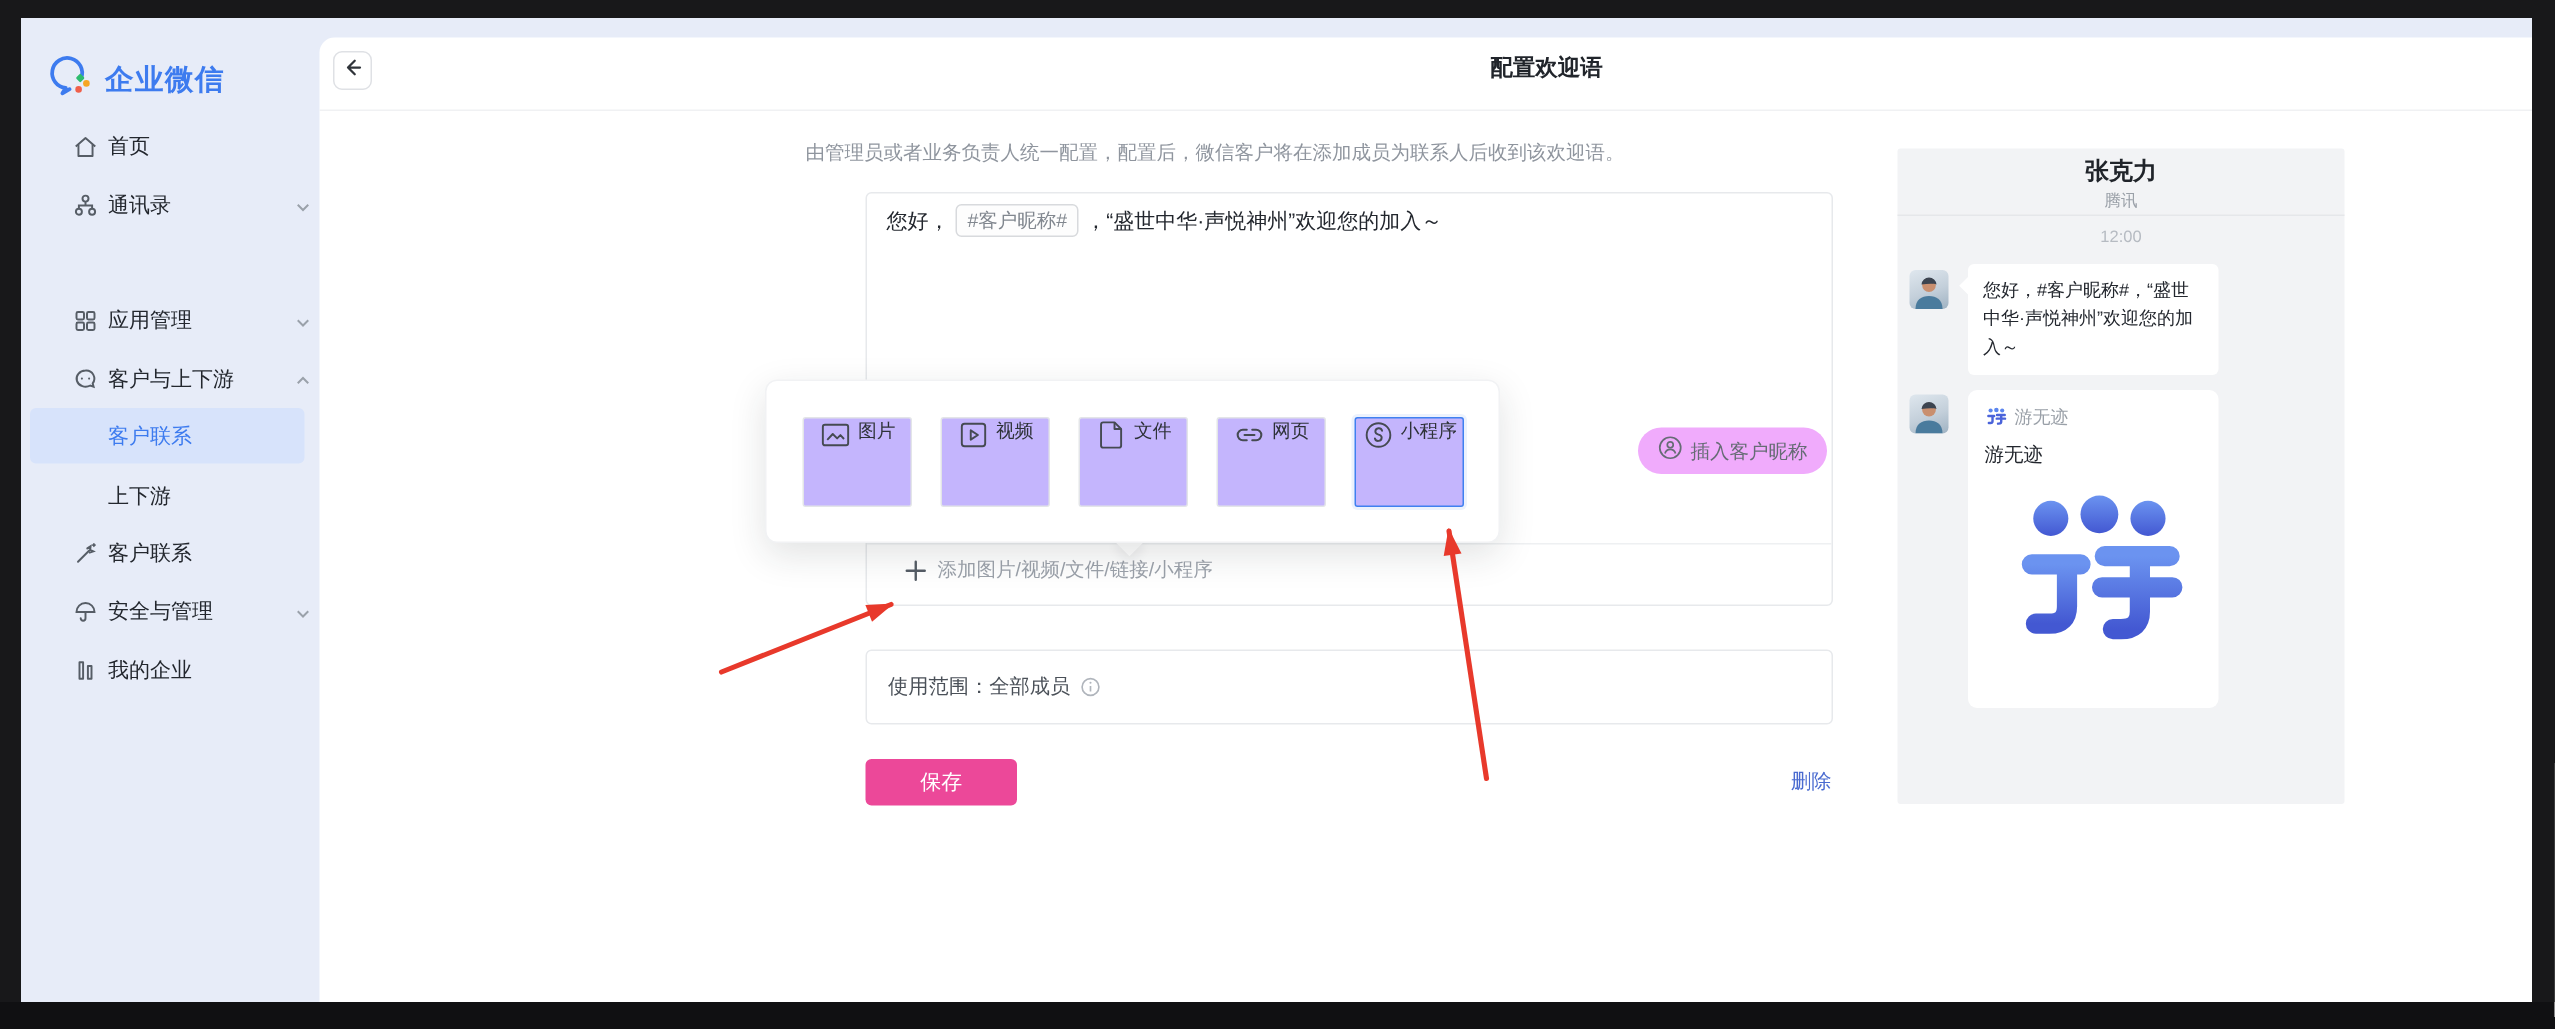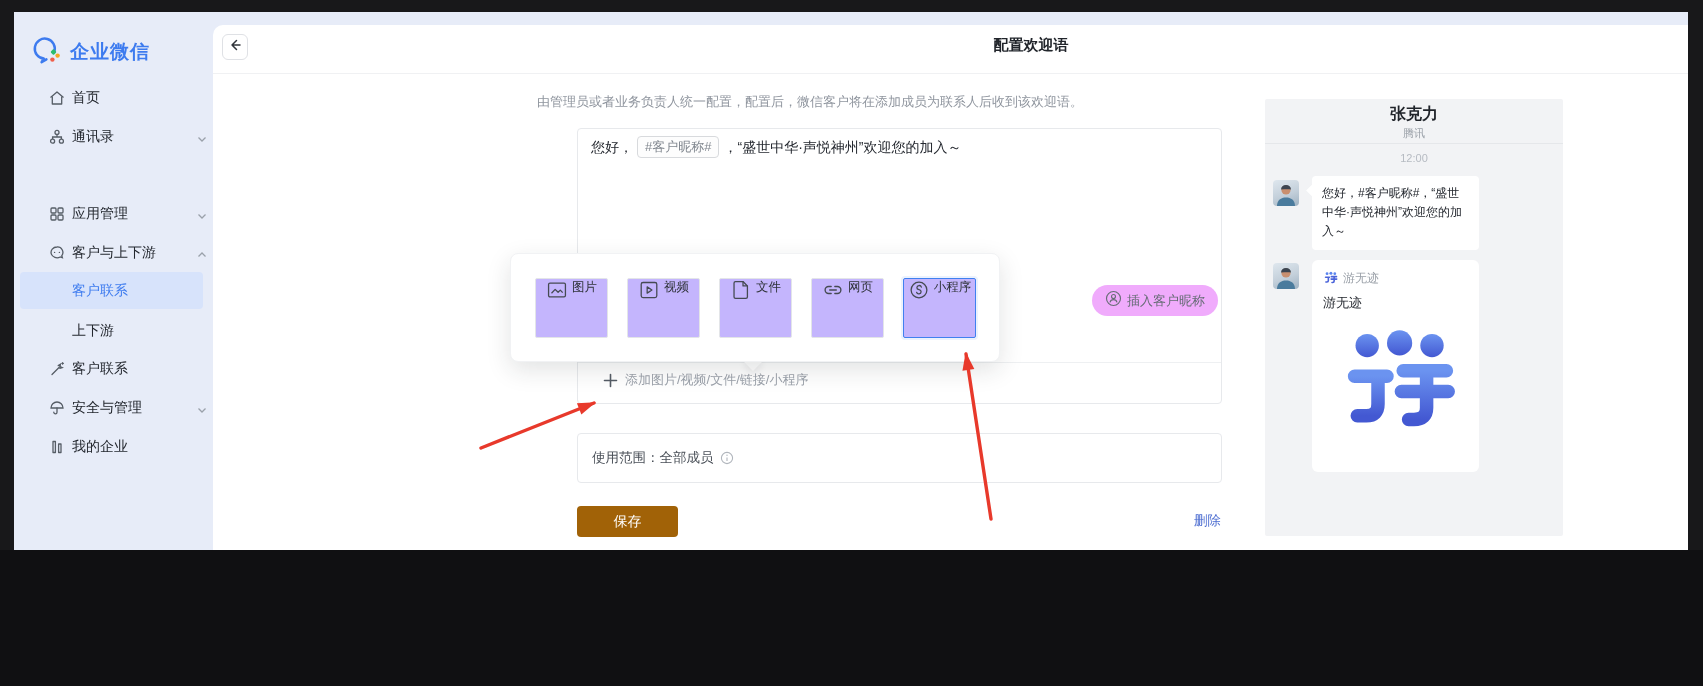--- a/index.html
+++ b/index.html
@@ -1,18 +1,18 @@
 <!DOCTYPE html>
 <html><head>
 <meta charset="utf-8">
 <style>
   * { margin:0; padding:0; box-sizing:border-box; }
   html,body { background:#101012; }
   body { font-family:"Liberation Sans","DejaVu Sans",sans-serif; }
-  #screen { position:relative; width:1703px; height:550px; background:#18181a; overflow:hidden; }
+  #screen { position:relative; width:1703px; height:668px; background:#18181a; overflow:hidden; }
   .abs { position:absolute; }
 
   
   #app { left:14px; top:12px; width:1674px; height:662px; background:#e7ecf8; }
   #main-panel { left:213px; top:25px; width:1475px; height:649px; background:#ffffff; border-radius:10px 0 0 0; }
 
   
   #brand { left:30px; top:36px; display:flex; align-items:center; gap:8px; }
   #brand .brand-name { font-size:19px; font-weight:bold; color:#3d7bef; letter-spacing:1px; }
   .side-item { left:14px; width:200px; height:27px; display:flex; align-items:center; cursor:pointer; }
@@ -54,21 +54,21 @@
               cursor:pointer; z-index:21; }
   .pop-card .p-icon { width:22px; height:22px; color:#454a52; }
   .pop-card .p-lbl { font-size:12.5px; color:#2e3238; }
   .pop-card.selected { border:1px solid #4080f0; box-shadow:0 0 0 2px rgba(64,128,240,.10); }
 
   
   #scope-box { left:577px; top:433px; width:645px; height:50px; border:1px solid #e7e9ec; border-radius:4px;
                background:#fff; display:flex; align-items:center; padding-left:14px; gap:6px; }
   #scope-box .lbl { font-size:13.5px; color:#4a5058; }
   #scope-box .info { width:14px; height:14px; color:#b0b5bc; cursor:pointer; }
-  #save-btn { left:577px; top:506px; width:101px; height:31px; background:#a16207; border:none; border-radius:4px;
+  #save-btn { left:577px; top:506px; width:101px; height:31px; background:#ec4899; border:none; border-radius:4px;
               color:#fff; font-size:14px; cursor:pointer; font-family:inherit; }
   #delete-link { left:1194px; top:512px; font-size:13.5px; color:#4a6bd0; cursor:pointer; }
 
   
   #preview { left:1265px; top:99px; width:298px; height:437px; background:#f2f3f5; border-radius:2px; }
   #pv-name { left:1265px; top:104px; width:298px; text-align:center; font-size:16px; font-weight:bold; color:#20242a; }
   #pv-org  { left:1265px; top:126px; width:298px; text-align:center; font-size:11px; color:#9aa0a8; }
   #pv-divider { left:1265px; top:143px; width:298px; height:1px; background:#e5e7ea; }
   #pv-time { left:1265px; top:152px; width:298px; text-align:center; font-size:11px; color:#b6bbc2; }
   .pv-avatar { width:26px; height:26px; border-radius:4px; overflow:hidden;

